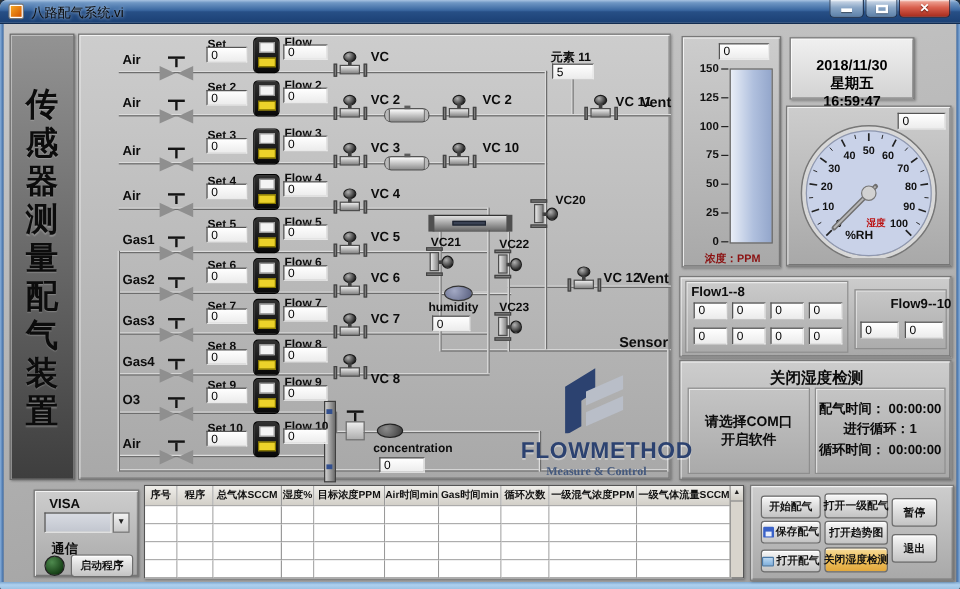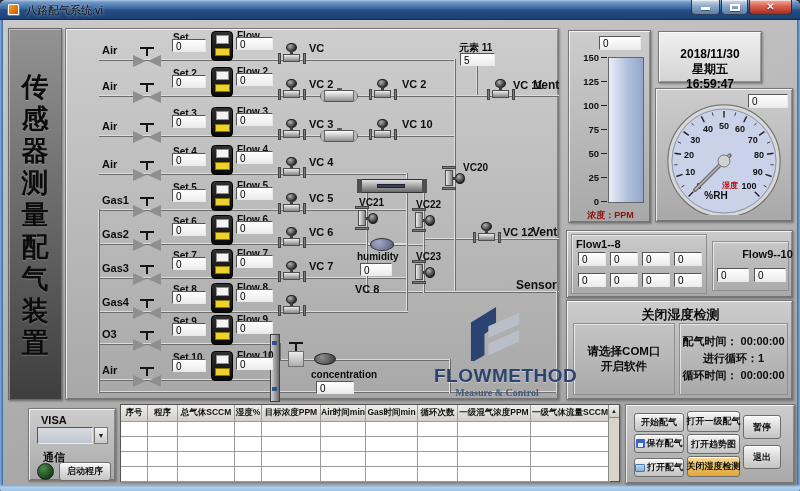--- a/index.html
+++ b/index.html
@@ -459,21 +459,21 @@
       </div>
       <div class="slab" style="position: absolute; left: 171px; top: 253px;">Flow 8</div>
       <div class="ibox" style="position: absolute; left: 170px; top: 260px; width: 37px; height: 13px;">0</div>
       <div class="valve-h" style="position: absolute; left: 212px; top: 266px;">
         <i class="act"></i>
         <i class="stem"></i>
         <i class="fll"></i>
         <i class="bod"></i>
         <i class="flr"></i>
       </div>
-      <div class="slab b11" style="position: absolute; left: 243px; top: 254px; margin-left: 46px;">VC 8</div>
+      <div class="slab b11" style="position: absolute; left: 243px; top: 281px;">VC 8</div>
       <div class="slab b11" style="position: absolute; left: 36px; top: 299px; width: 34px;">O3</div>
       <div class="mvalve" style="position: absolute; left: 66px; top: 301px;">
         <i class="tl"></i>
         <i class="tr"></i>
         <i class="hs"></i>
         <i class="hb"></i>
       </div>
       <div class="slab" style="position: absolute; left: 107px; top: 287px;">Set 9</div>
       <div class="ibox" style="position: absolute; left: 106px; top: 294px; width: 34px; height: 13px;">0</div>
       <div class="mfc" style="position: absolute; left: 145px; top: 286px;">

